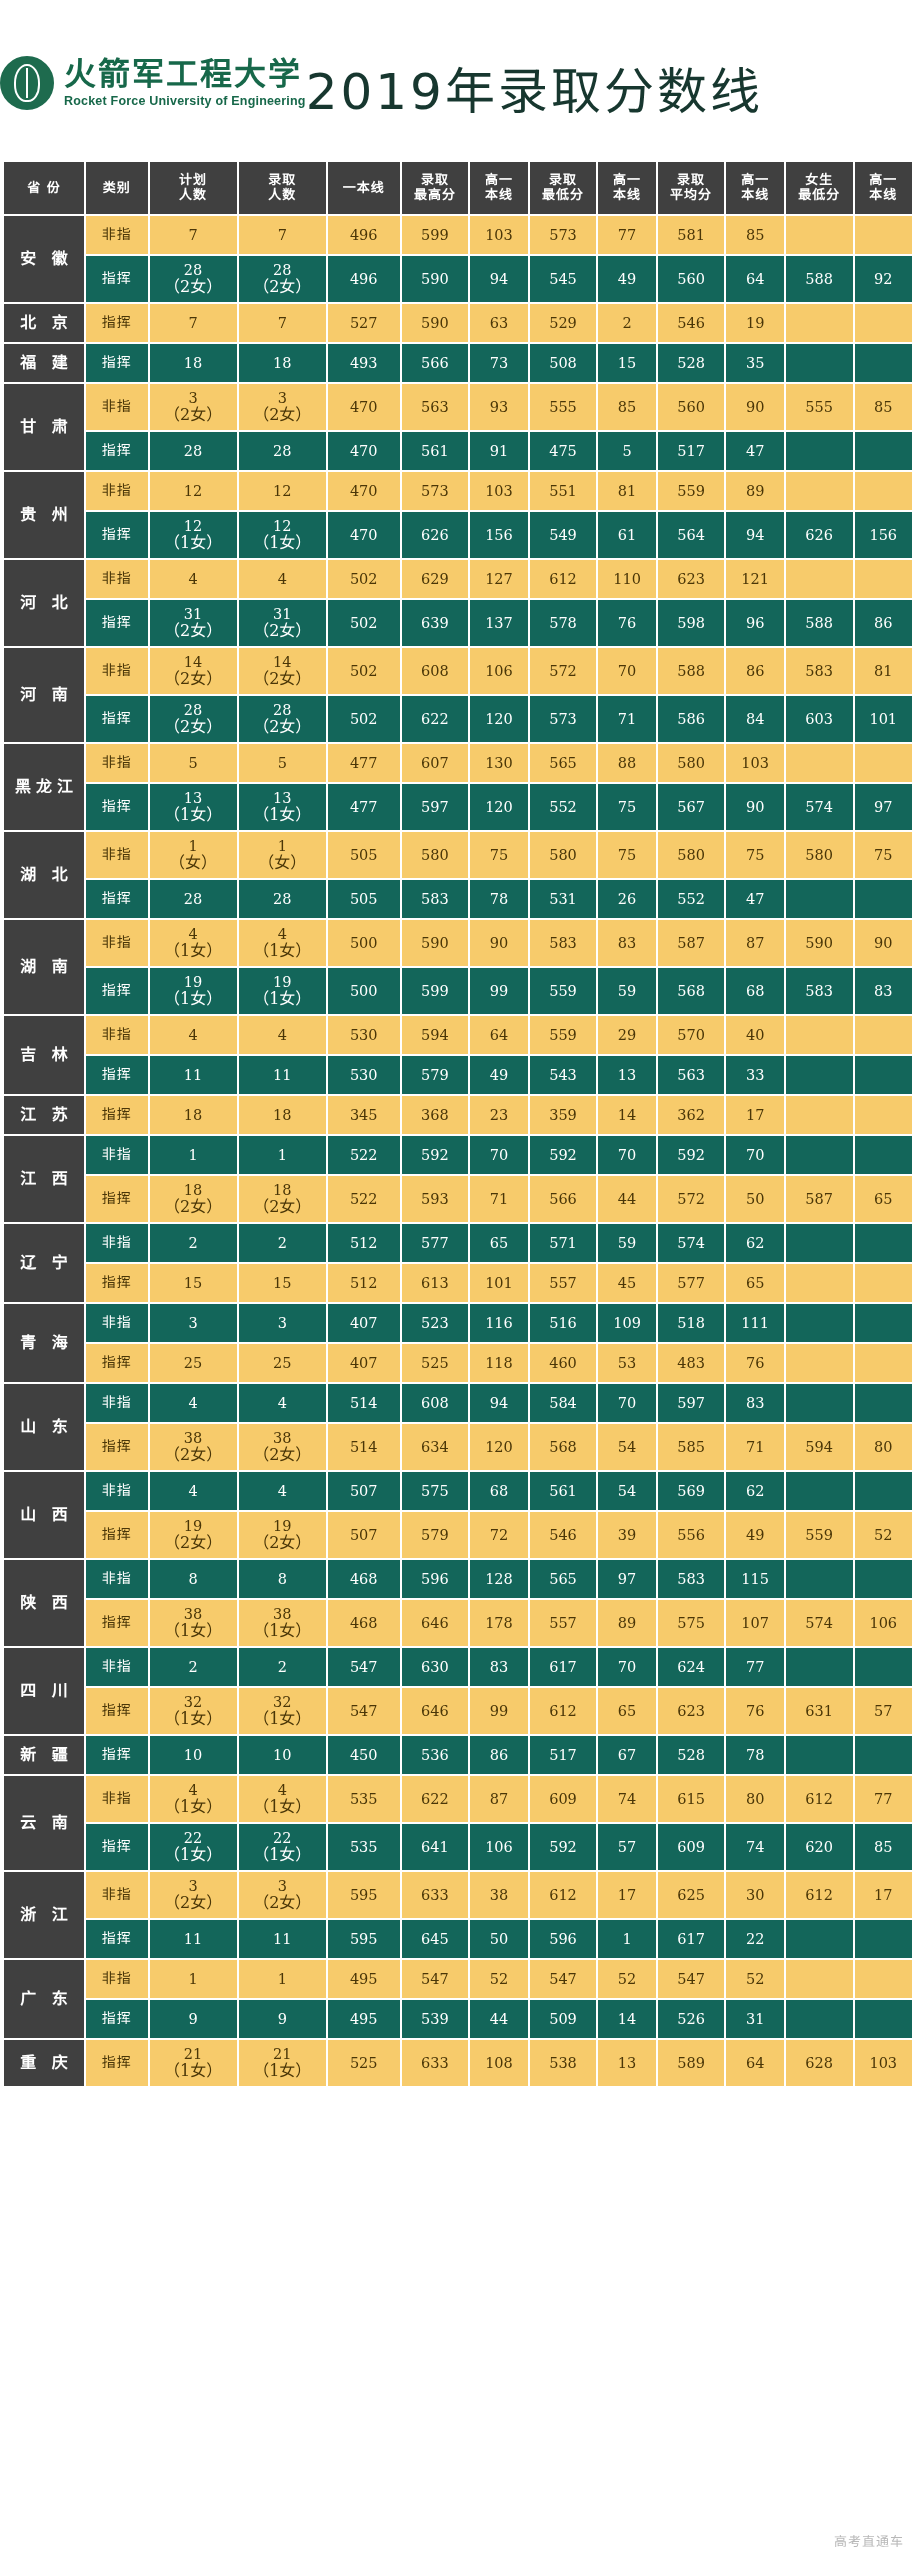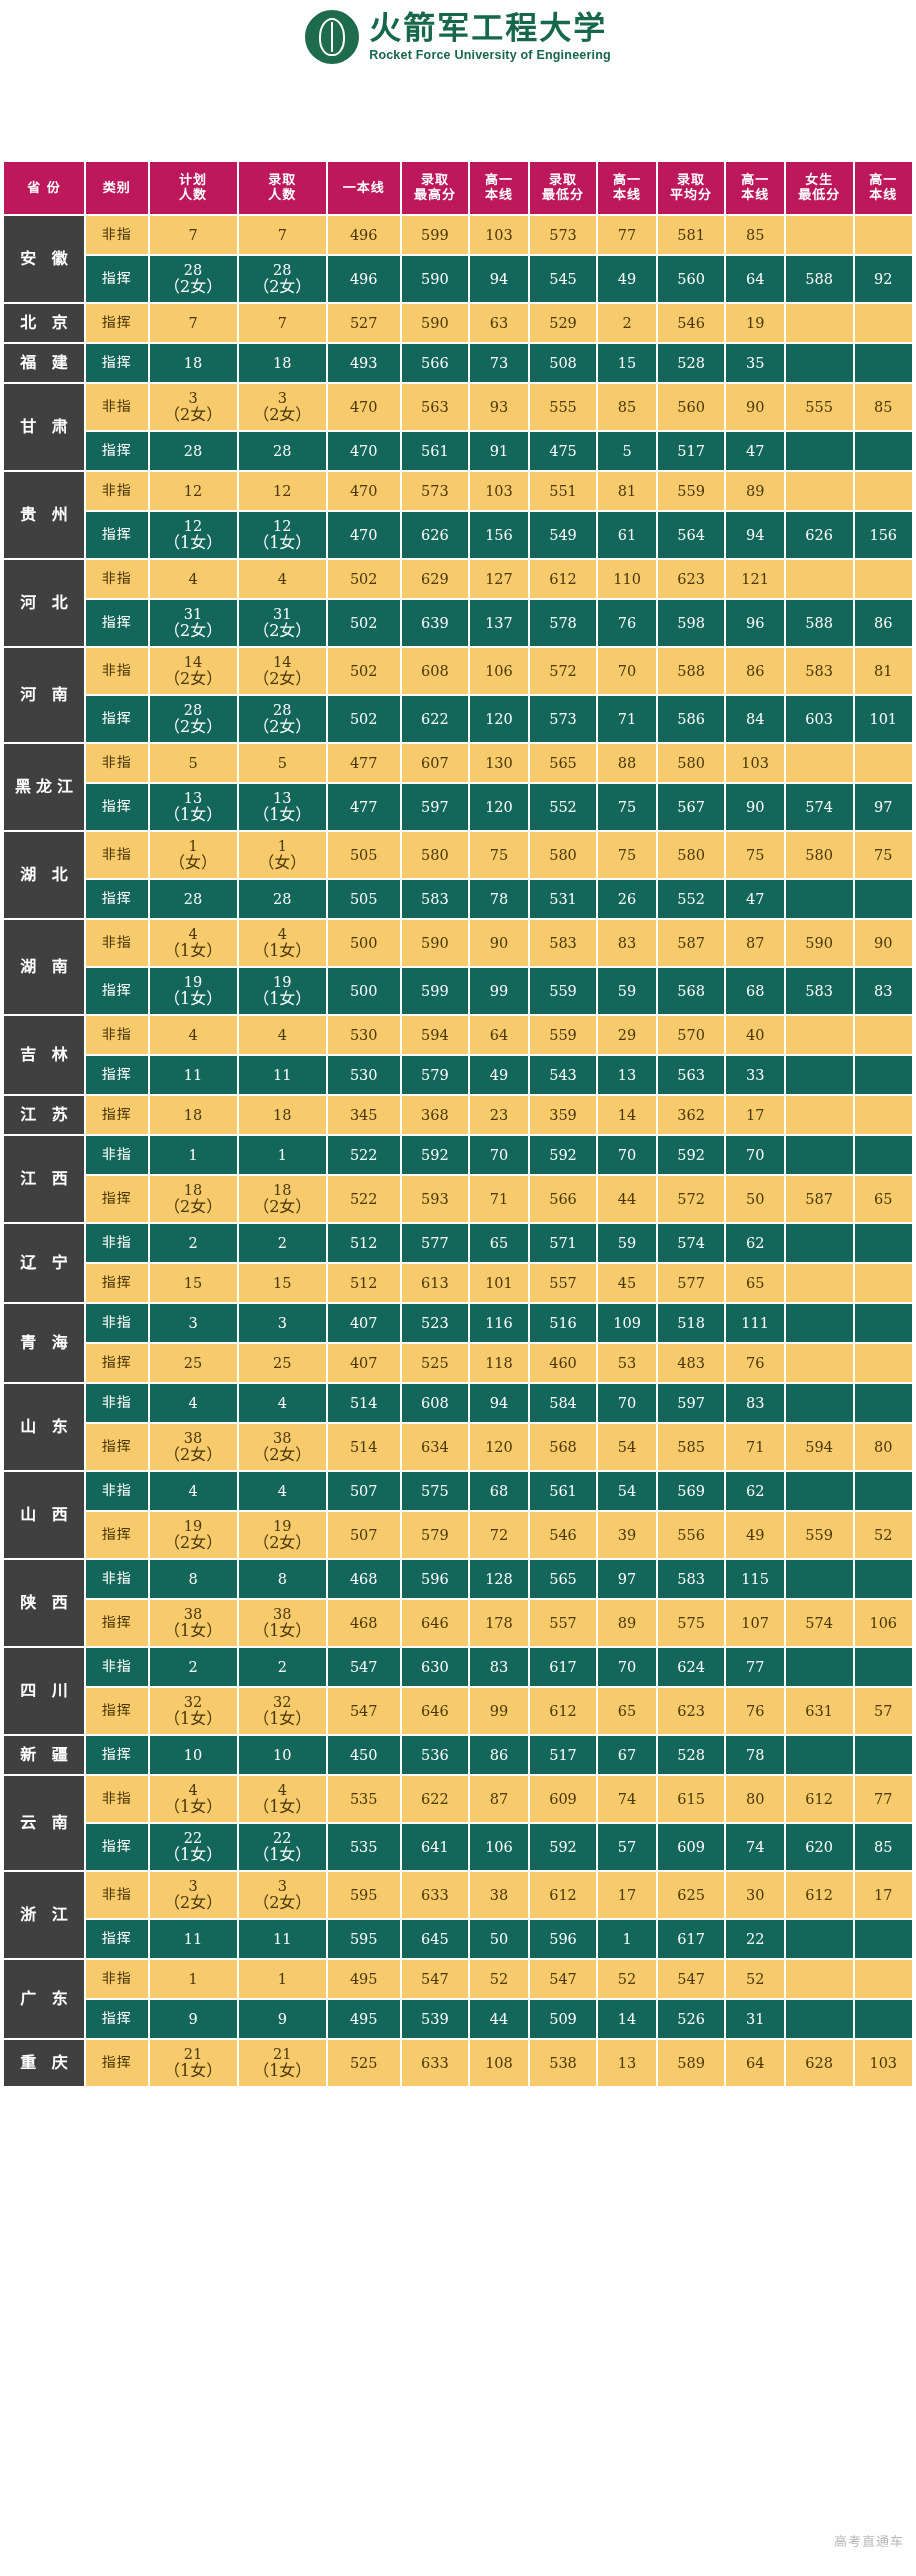--- a/index.html
+++ b/index.html
@@ -15,21 +15,21 @@
     position: relative;
     background: #ffffff;
     overflow: hidden;
   }
 
   
   .masthead {
     width: 916px;
     height: 160px;
     display: flex;
-    flex-direction: column;
+    flex-direction: row;
     align-items: center;
     justify-content: flex-start;
     padding-top: 6px;
   }
   .logo-row {
     display: flex;
     align-items: center;
     justify-content: center;
     gap: 10px;
     height: 62px;
@@ -102,21 +102,21 @@
   }
   table.scores th, table.scores td {
     text-align: center;
     vertical-align: middle;
     font-family: "DejaVu Serif", "Liberation Serif", serif;
     line-height: 1.12;
     padding: 0;
   }
   
   table.scores thead th {
-    background: #be185d;
+    background: #404040;
     color: #ffffff;
     font-size: 13px;
     font-weight: 700;
     height: 52px;
     letter-spacing: 1px;
     font-family: "DejaVu Sans", "Liberation Sans", sans-serif;
   }
   th .hdr { display: block; }
   th .hdr span { display: block; }
 
@@ -172,20 +172,21 @@
 <div id="page">
 
   <div class="masthead">
     <div class="logo-row">
       <div class="crest"></div>
       <div class="wordmark">
         <div class="cn">火箭军工程大学</div>
         <div class="en">Rocket Force University of Engineering</div>
       </div>
     </div>
+    <div class="big-title">2019年录取分数线</div>
   </div>
 
   <div class="table-wrap">
     <table class="scores">
       <colgroup>
         <col class="w-prov">
           <col class="w-cat">
           <col class="w-plan">
           <col class="w-adm">
         <col class="w-line">

